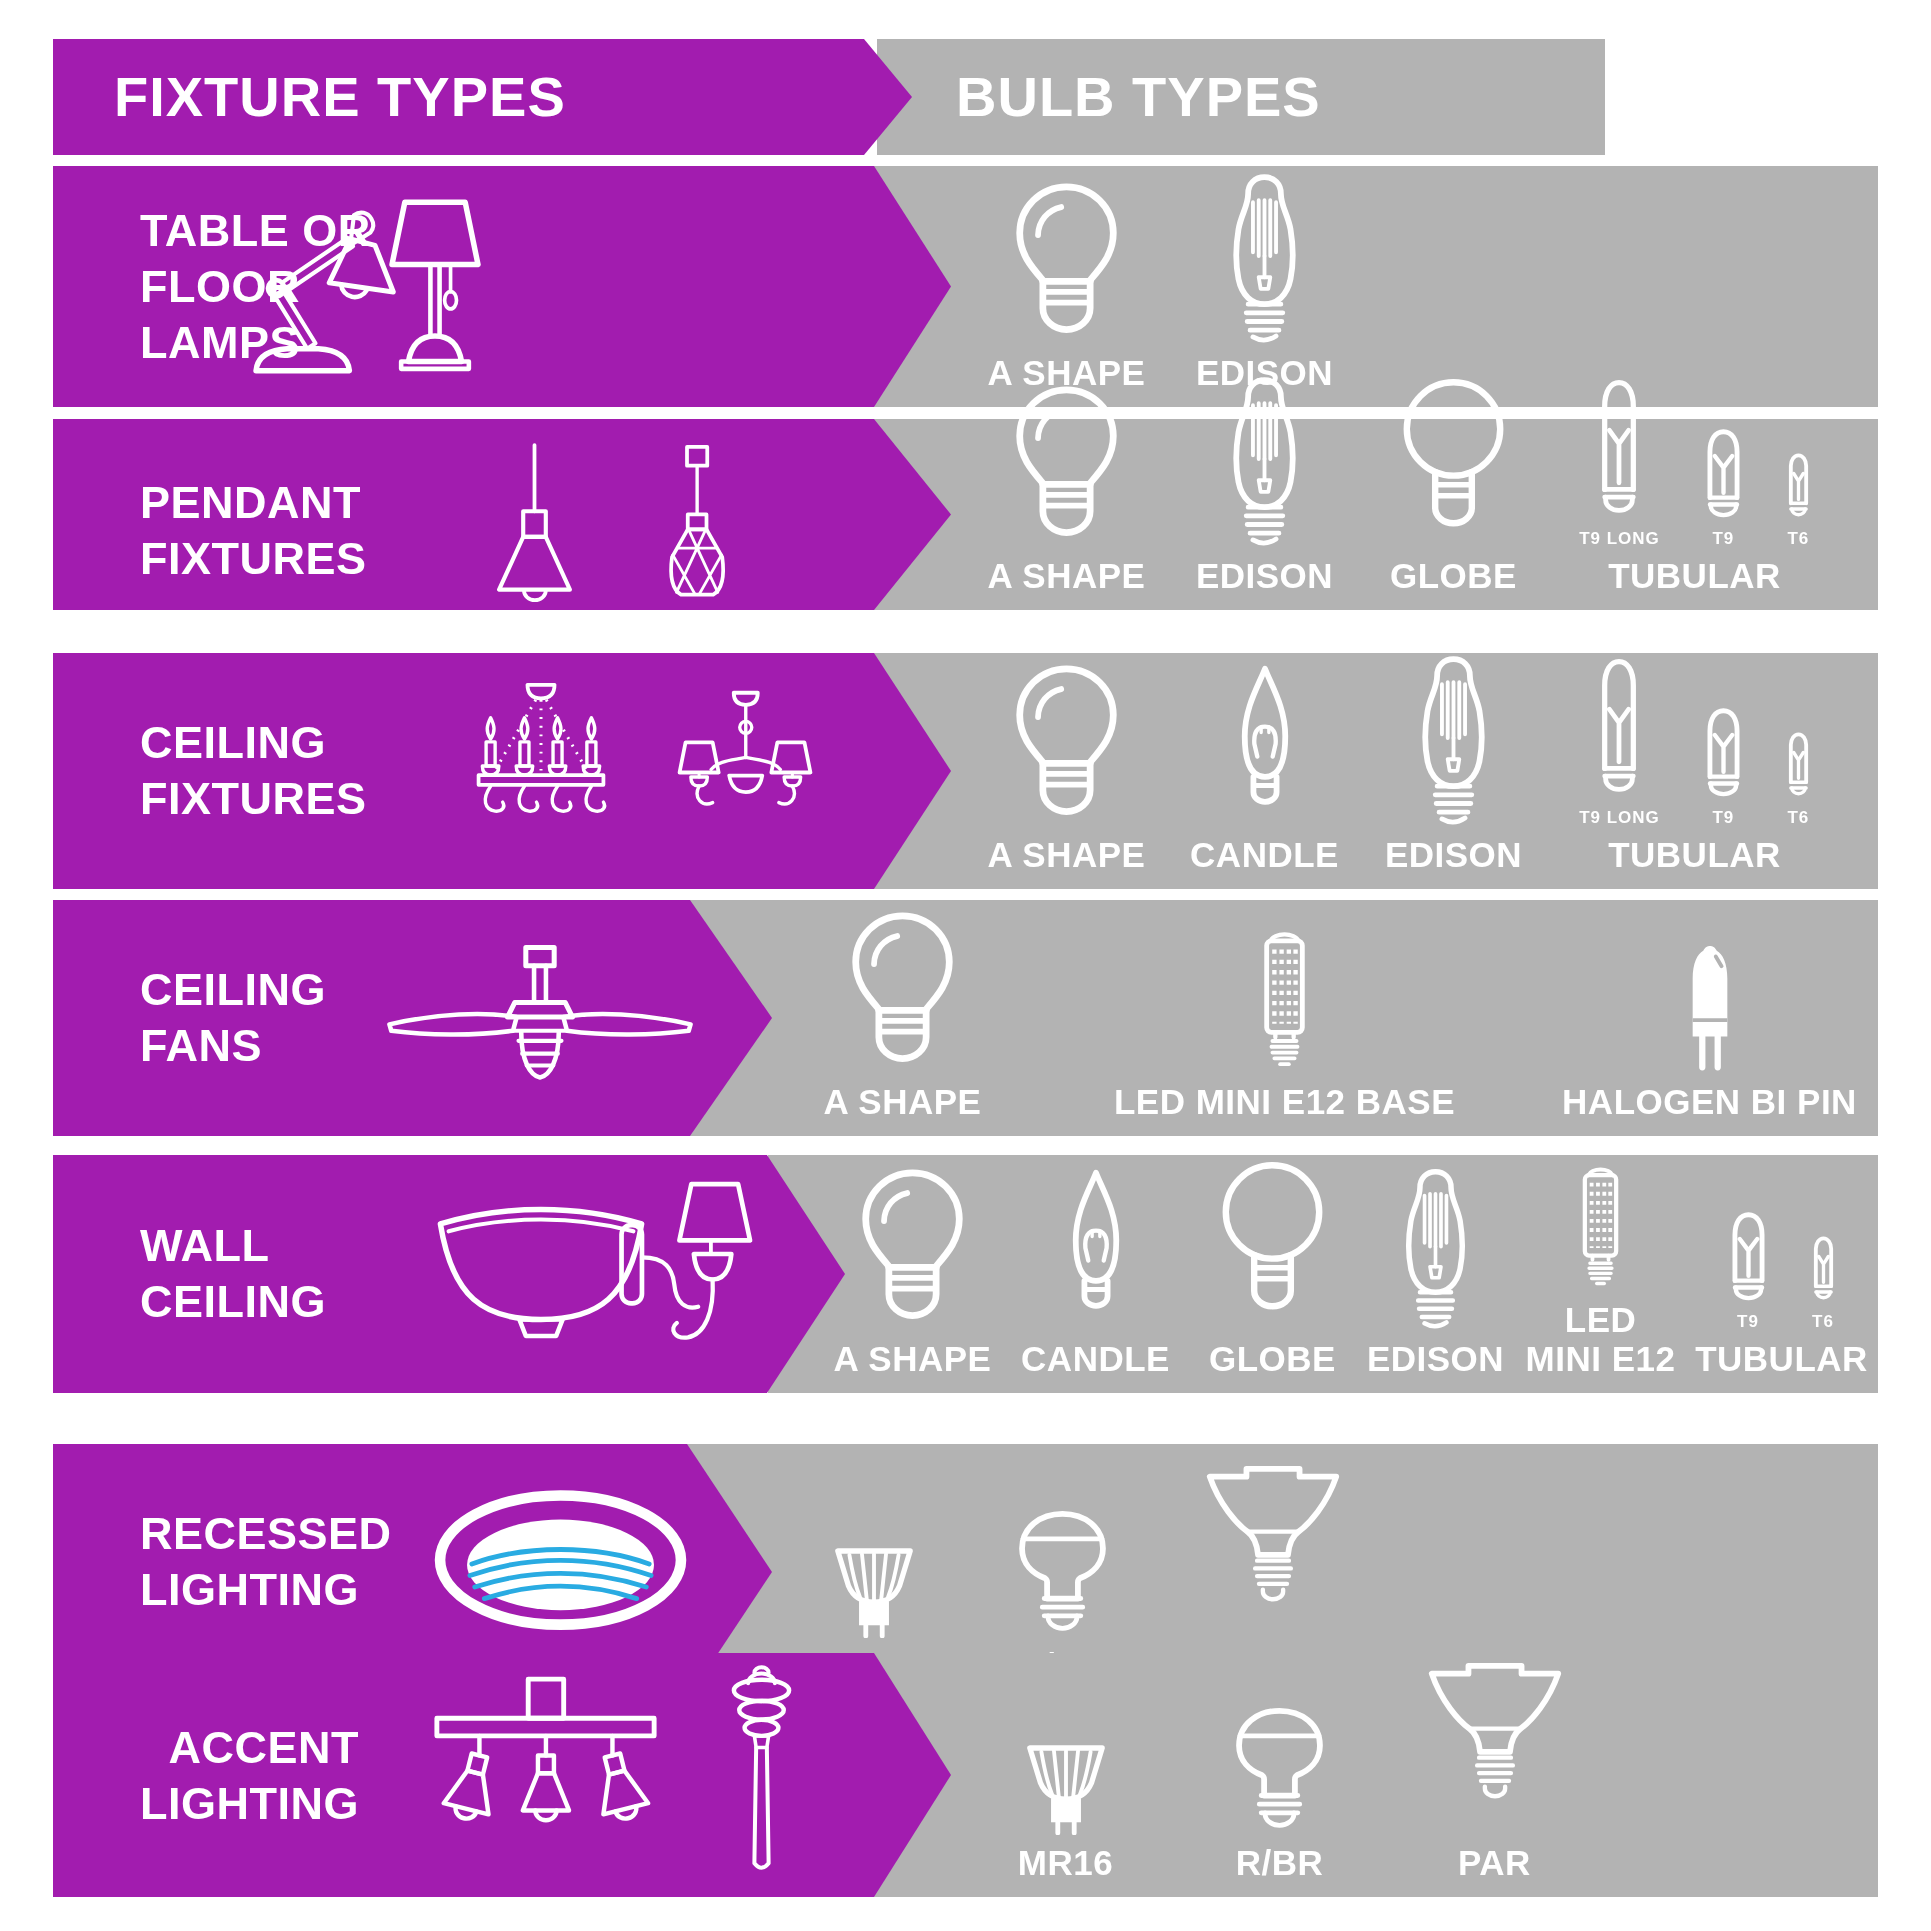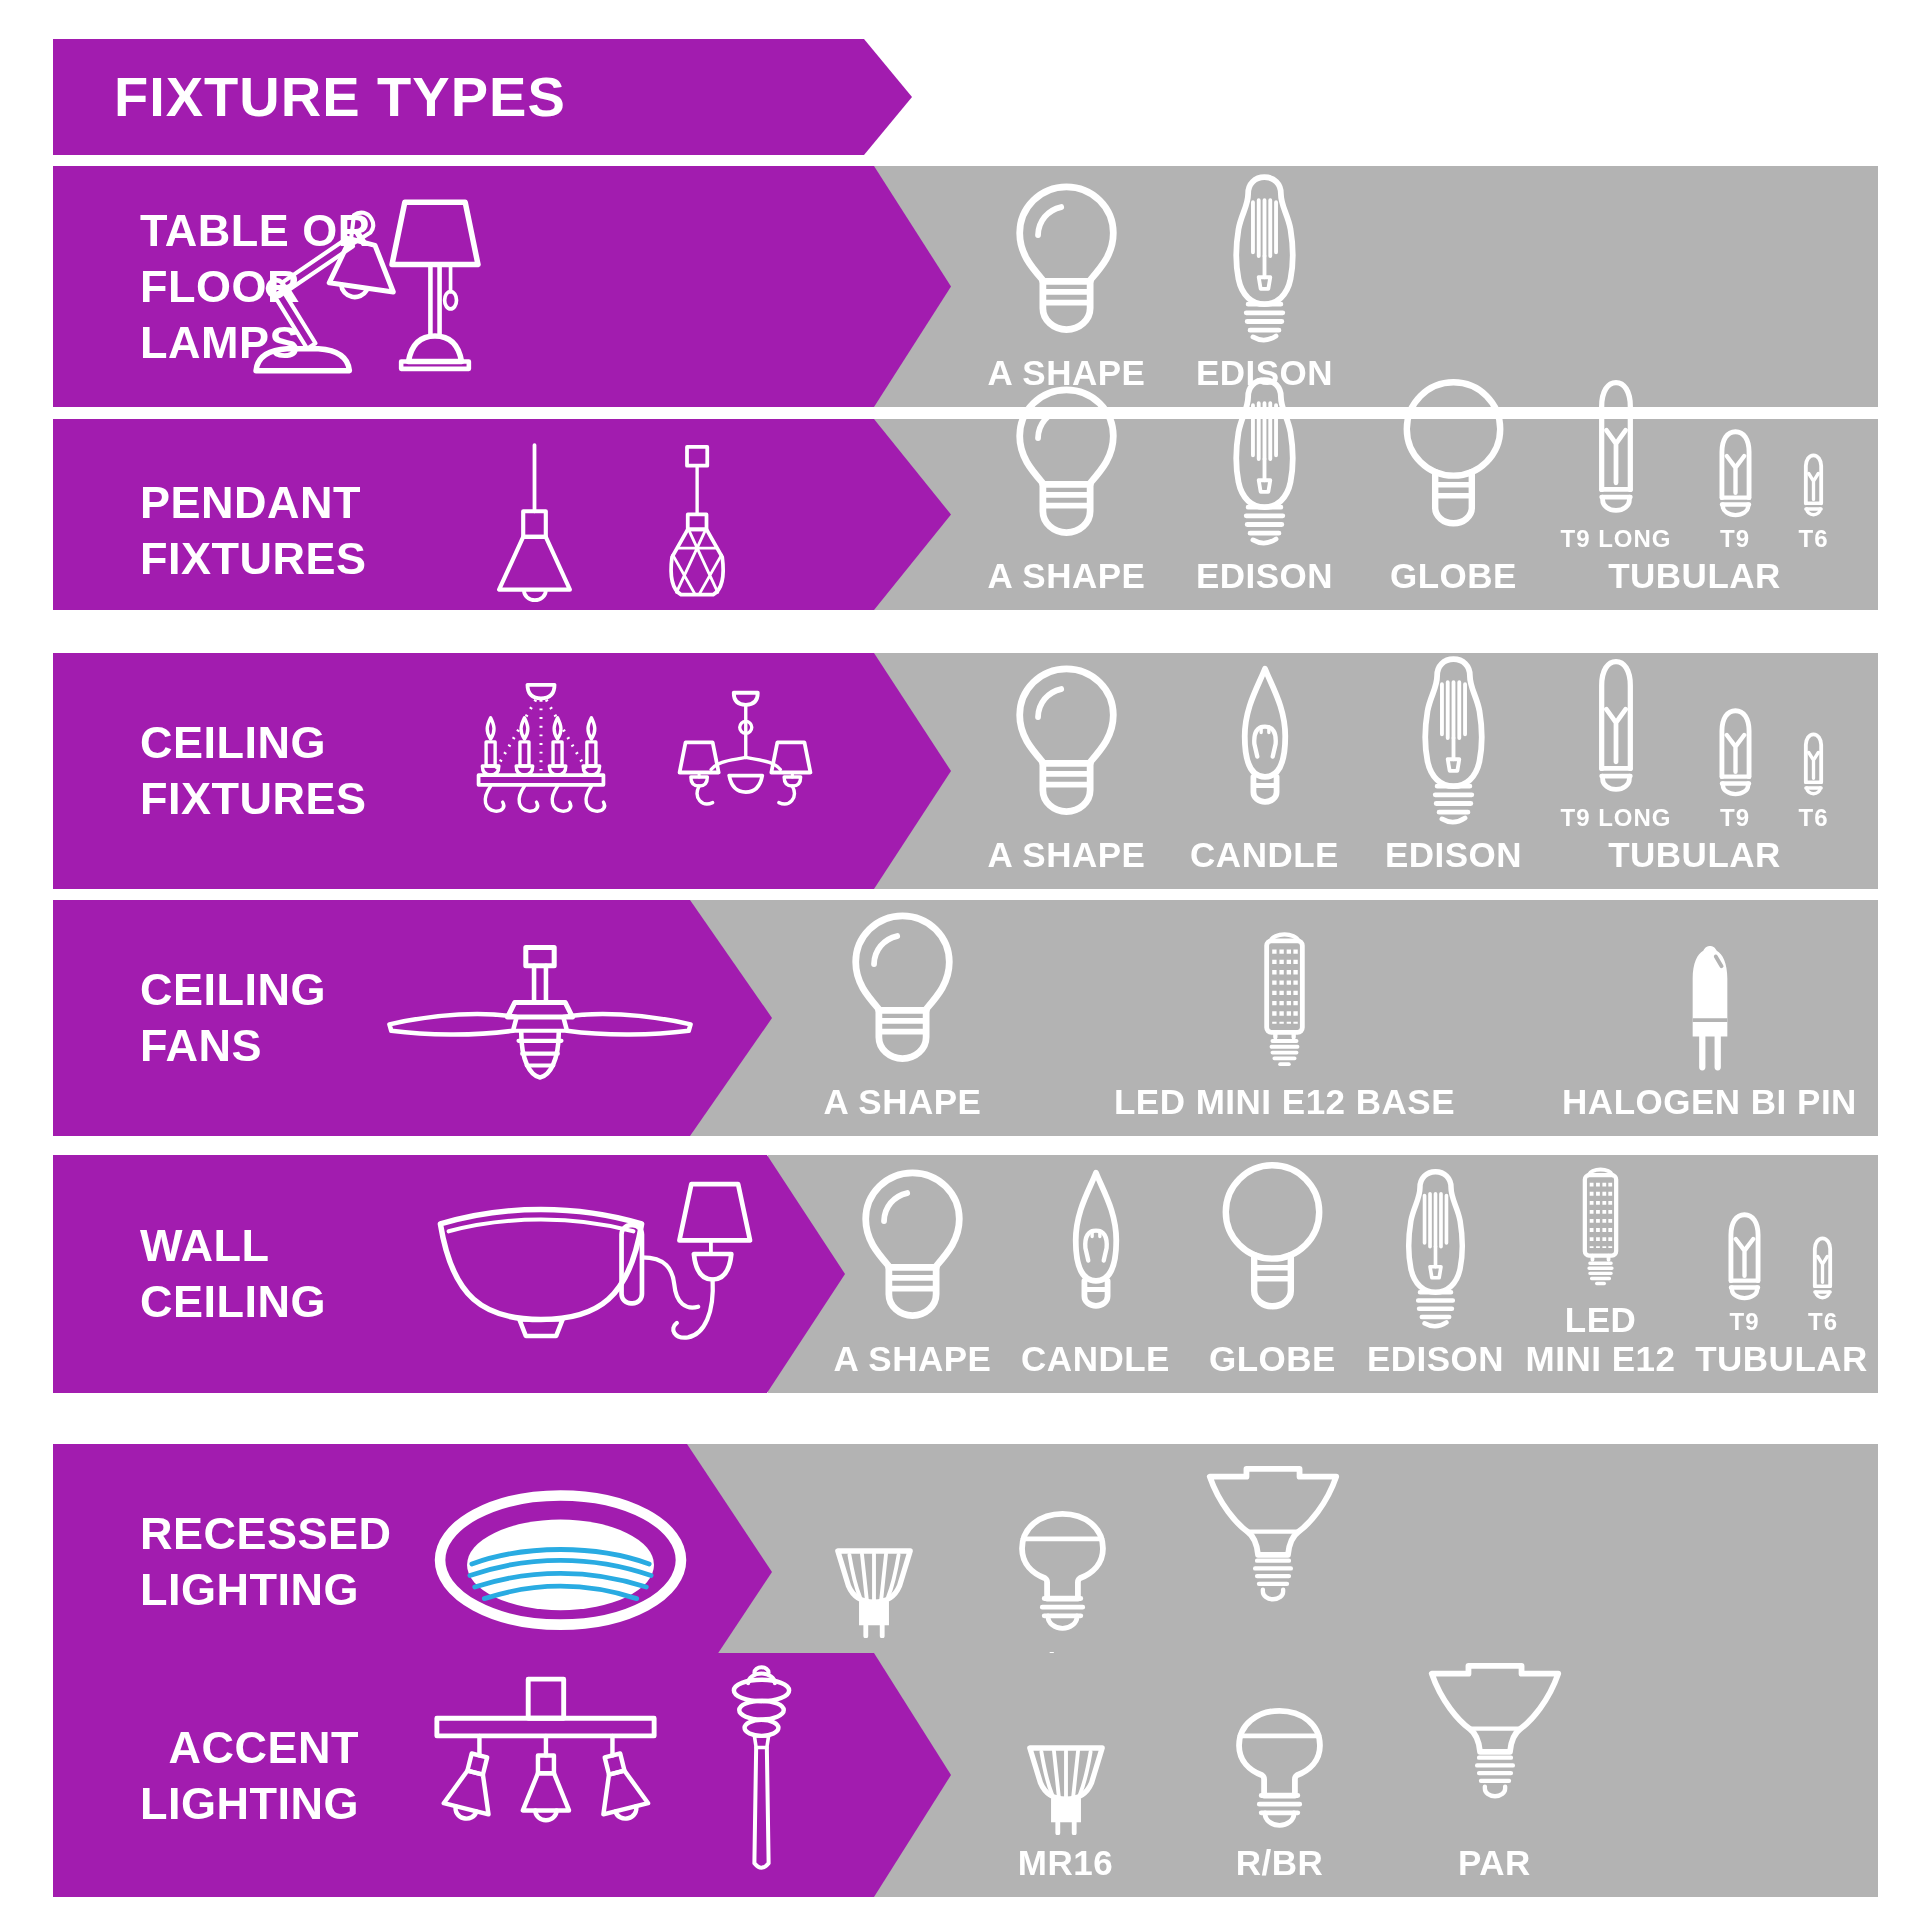--- a/index.html
+++ b/index.html
@@ -9,21 +9,21 @@
   .arrow{position:absolute;background:#a21caf;filter:drop-shadow(7.7px 0 0 #FFFFFF);}
   .hdr-text{position:absolute;color:#FFFFFF;font-weight:bold;font-size:56px;letter-spacing:1px;white-space:nowrap;}
   .fix-label{position:absolute;color:#FFFFFF;font-weight:bold;font-size:45px;line-height:56px;letter-spacing:0.5px;white-space:nowrap;}
   .fix-icon{position:absolute;}
   .row{position:absolute;left:0;width:1931px;}
   .bulb{position:absolute;display:flex;flex-direction:column;align-items:center;width:425px;}
   .bulb-label{color:#FFFFFF;font-weight:bold;font-size:35px;line-height:39px;letter-spacing:0.5px;white-space:nowrap;text-align:center;margin-top:7.7px;}
   .bulb-label2{margin-top:0;}
   .tubes{display:flex;align-items:flex-end;gap:44px;}
   .tube-col{display:flex;flex-direction:column;align-items:center;}
-  .sub{color:#FFFFFF;font-weight:bold;font-size:24px;line-height:27px;letter-spacing:1px;white-space:nowrap;margin-top:5.8px;}
+  .sub{color:#FFFFFF;font-weight:bold;font-size:17px;line-height:27px;letter-spacing:1px;white-space:nowrap;margin-top:5.8px;}
   .grp .bulb-label{margin-top:3.9px;}
   svg.ic{display:block;}
   .defs{position:absolute;width:0;height:0;overflow:hidden;}
 </style>
 </head>
 <body>
 
 <div class="canvas">
 
   <svg class="defs" aria-hidden="true">
@@ -211,20 +211,23 @@
         <path d="M45 24 A15 11 0 0 1 75 24" stroke-width="4.5"></path>
         <ellipse cx="60" cy="32" rx="31" ry="12"></ellipse>
         <ellipse cx="60" cy="54" rx="25" ry="10.5"></ellipse>
         <ellipse cx="60" cy="74" rx="19" ry="9"></ellipse>
         <path d="M52 83 H68 L66 96 H54 Z" stroke-width="4"></path>
         <path d="M54 96 L52 226 Q60 236 68 226 L66 96" stroke-width="4.5"></path>
       </g>
     </defs>
   </svg>
 
+  <div class="gray" style="left:877px;top:39px;width:728px;height:116px;">
+    <span class="hdr-text" style="left:79px;top:0;line-height:116px;">BULB TYPES</span>
+  </div>
   <div class="arrow" style="left:53px;top:39px;width:859px;height:116px;clip-path:polygon(0 0,811px 0,100% 50%,811px 100%,0 100%);">
     <span class="hdr-text" style="left:61px;top:0;line-height:116px;">FIXTURE TYPES</span>
   </div>
 
   <div id="rows">
       <div class="row" style="top:166px;height:241px;">
         <div class="gray" style="left:874px;right:53px;top:0;bottom:0;"></div>
         <div class="arrow" style="left:53px;top:0;width:898px;height:100%;clip-path:polygon(0 0,821px 0,100% 50%,821px 100%,0 100%);"></div>
         <div class="fix-label" style="left:140px;top:37px;">
           <div>TABLE OR</div>

